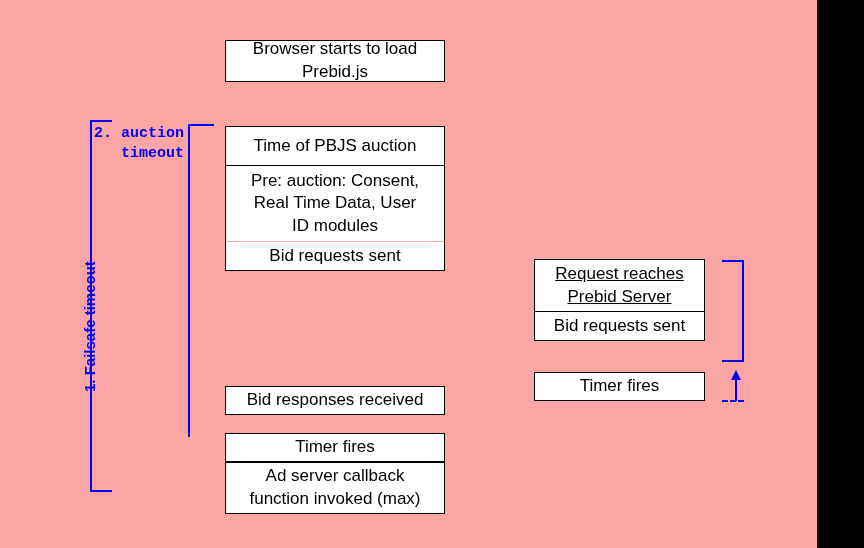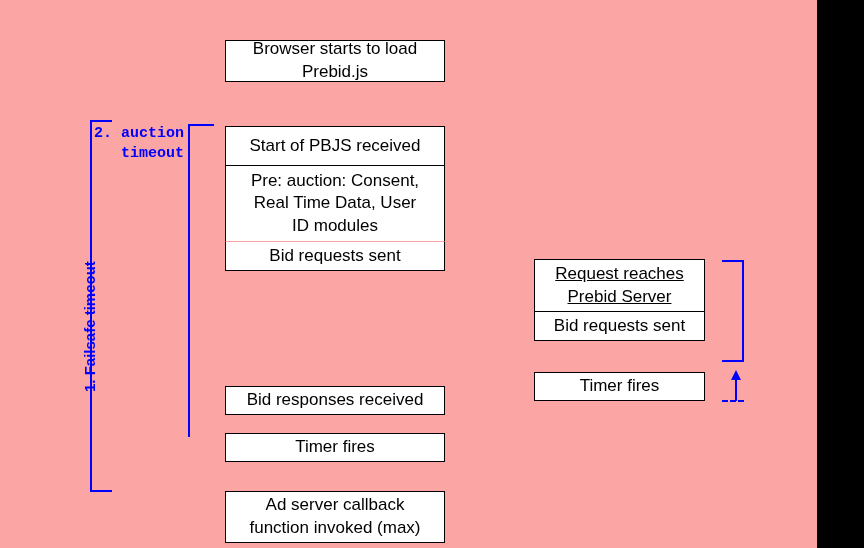--- a/index.html
+++ b/index.html
@@ -82,33 +82,33 @@
   svg.arrow { position: absolute; overflow: visible; }
 </style>
 </head>
 <body>
 
 <div id="canvas">
 
   <div class="box" style="left:225px; top:40px; width:220px; height:42px;">Browser starts to load
 Prebid.js</div>
 
-  <div class="box stacked-top" style="left:225px; top:126px; width:220px; height:40px;">Start of PBJS received</div>
+  <div class="box stacked-top" style="left:225px; top:126px; width:220px; height:40px;">Time of PBJS auction</div>
 
   <div class="box stacked-mid" style="left:225px; top:166px; width:220px; height:76px;">Pre: auction: Consent,
 Real Time Data, User
 ID modules</div>
 
   <div class="box stacked-bot" style="left:225px; top:242px; width:220px; height:29px;">Bid requests sent</div>
 
   <div class="box" style="left:225px; top:386px; width:220px; height:29px;text-align:right;">Bid responses received</div>
 
   <div class="box" style="left:225px; top:433px; width:220px; height:29px;">Timer fires</div>
 
-  <div class="box" style="left:225px; top:491px; width:220px; height:52px;">Ad server callback
+  <div class="box" style="left:225px; top:462px; width:220px; height:52px;">Ad server callback
 function invoked (max)</div>
 
   <div class="box stacked-top" style="left:534px; top:259px; width:171px; height:53px;text-decoration:underline;">Request reaches
 Prebid Server</div>
 
   <div class="box stacked-bot" style="left:534px; top:312px; width:171px; height:29px;">Bid requests sent</div>
 
   <div class="box" style="left:534px; top:372px; width:171px; height:29px;">Timer fires</div>
 
   <div class="bracket bracket-right" style="left:90px; top:120px; width:22px; height:372px;"></div>

